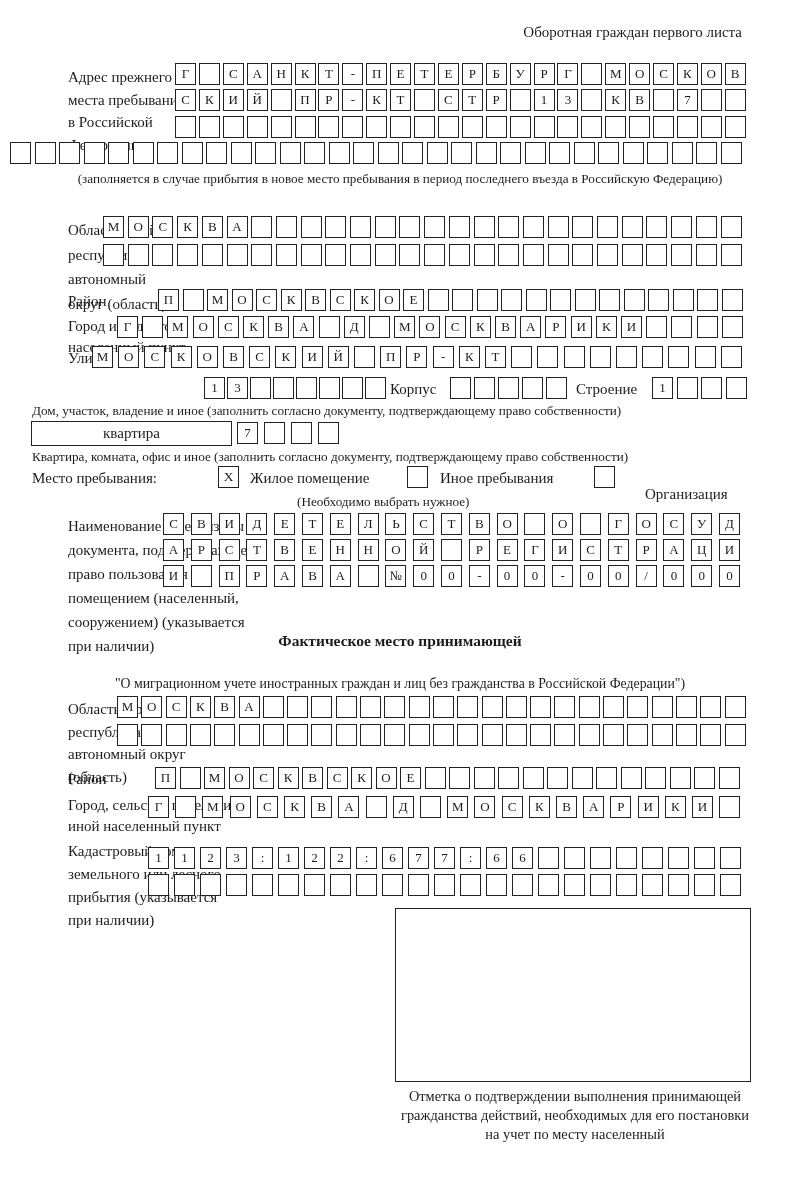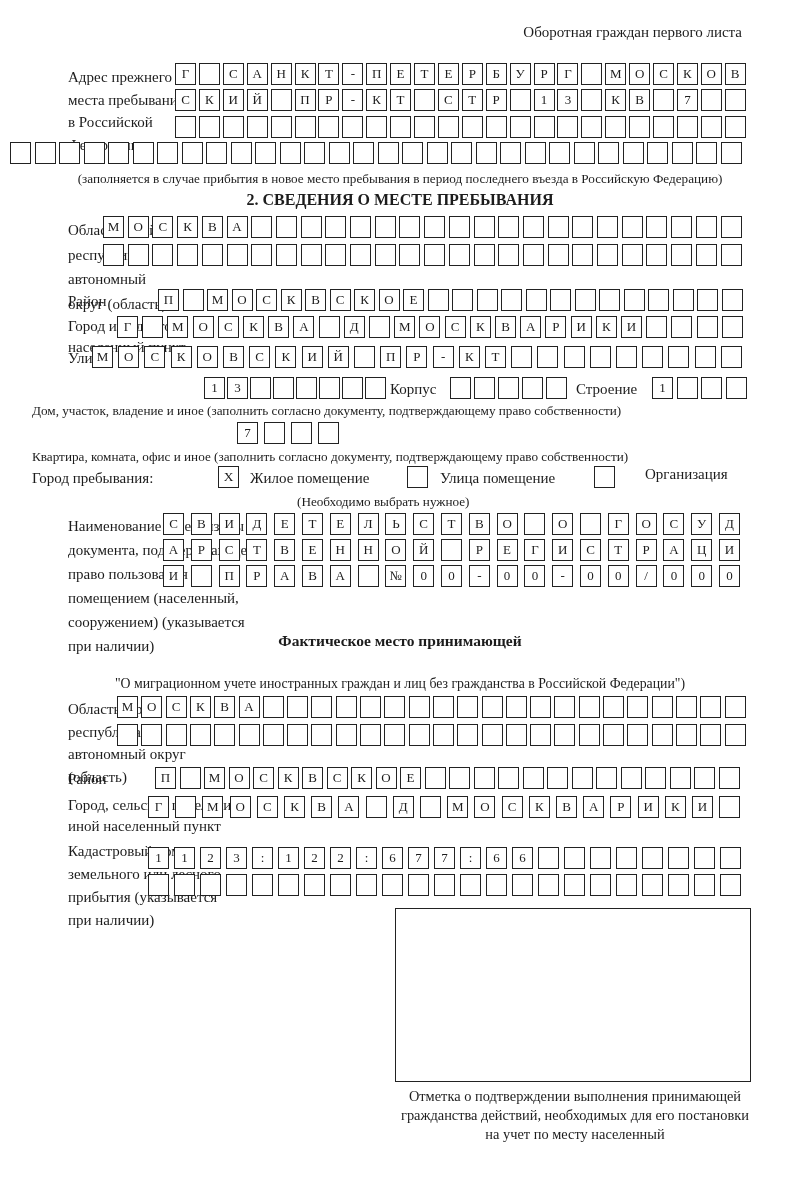--- a/index.html
+++ b/index.html
@@ -139,21 +139,20 @@
       <div class="cell" style="left: 563.5px;"></div>
       <div class="cell" style="left: 588px;"></div>
       <div class="cell" style="left: 612.5px;"></div>
       <div class="cell" style="left: 637px;"></div>
       <div class="cell" style="left: 661.5px;"></div>
       <div class="cell" style="left: 686px;"></div>
       <div class="cell" style="left: 710.5px;"></div>
     </div>
   <div class="note center" style="top:171px;">(заполняется в случае прибытия в новое место пребывания в период последнего въезда в Российскую Федерацию)</div>
 
-  <div class="title center" style="top:191px;">2. СВЕДЕНИЯ О МЕСТЕ ПРЕБЫВАНИЯ</div>
 
   <div class="lblblock" style="left:68px;top:218px;line-height:24.5px;">
     <div>Область, край,</div>
     <div>республика,</div>
     <div>автономный</div>
     <div>округ (область)</div>
   </div>
   <div class="boxrow" style="left:103px;top:216px;">
       <div class="cell" style="left: 0px;">М</div>
       <div class="cell" style="left: 24.7px;">О</div>
@@ -320,35 +319,36 @@
     </div>
   <div class="lbl" style="left:576px;top:381px;">Строение</div>
   <div class="boxrow" style="left:652px;top:377px;">
       <div class="cell" style="left: 0px;">1</div>
       <div class="cell" style="left: 24.5px;"></div>
       <div class="cell" style="left: 49px;"></div>
       <div class="cell" style="left: 73.5px;"></div>
     </div>
   <div class="note" style="left:32px;top:403px;">Дом, участок, владение и иное (заполнить согласно документу, подтверждающему право собственности)</div>
 
+  <div class="widebox" style="left:31px;top:421px;width:199px;height:23px;line-height:23px;">квартира</div>
   <div class="boxrow" style="left:237px;top:422px;">
       <div class="cell" style="left: 0px;">7</div>
       <div class="cell" style="left: 27px;"></div>
       <div class="cell" style="left: 54px;"></div>
       <div class="cell" style="left: 81px;"></div>
     </div>
   <div class="note" style="left:32px;top:449px;">Квартира, комната, офис и иное (заполнить согласно документу, подтверждающему право собственности)</div>
 
-  <div class="lbl" style="left:32px;top:470px;">Город пребывания:</div>
+  <div class="lbl" style="left:32px;top:470px;">Место пребывания:</div>
   <div class="chk" style="left:218px;top:466px;">X</div>
   <div class="lbl" style="left:250px;top:470px;">Жилое помещение</div>
   <div class="chk" style="left:407px;top:466px;"></div>
-  <div class="lbl" style="left:440px;top:470px;">Улица помещение</div>
+  <div class="lbl" style="left:440px;top:470px;">Иное пребывания</div>
   <div class="chk" style="left:594px;top:466px;"></div>
-  <div class="lbl" style="left:645px;top:466px;">Организация</div>
+  <div class="lbl" style="left:645px;top:486px;">Организация</div>
   <div class="note" style="left:297px;top:494px;">(Необходимо выбрать нужное)</div>
 
   <div class="lblblock" style="left:68px;top:514px;line-height:24px;">
     <div>Наименование и реквизиты</div>
     <div>документа, подтверждающего</div>
     <div>право пользования</div>
     <div>помещением (населенный,</div>
     <div>сооружением) (указывается</div>
     <div>при наличии)</div>
   </div>

